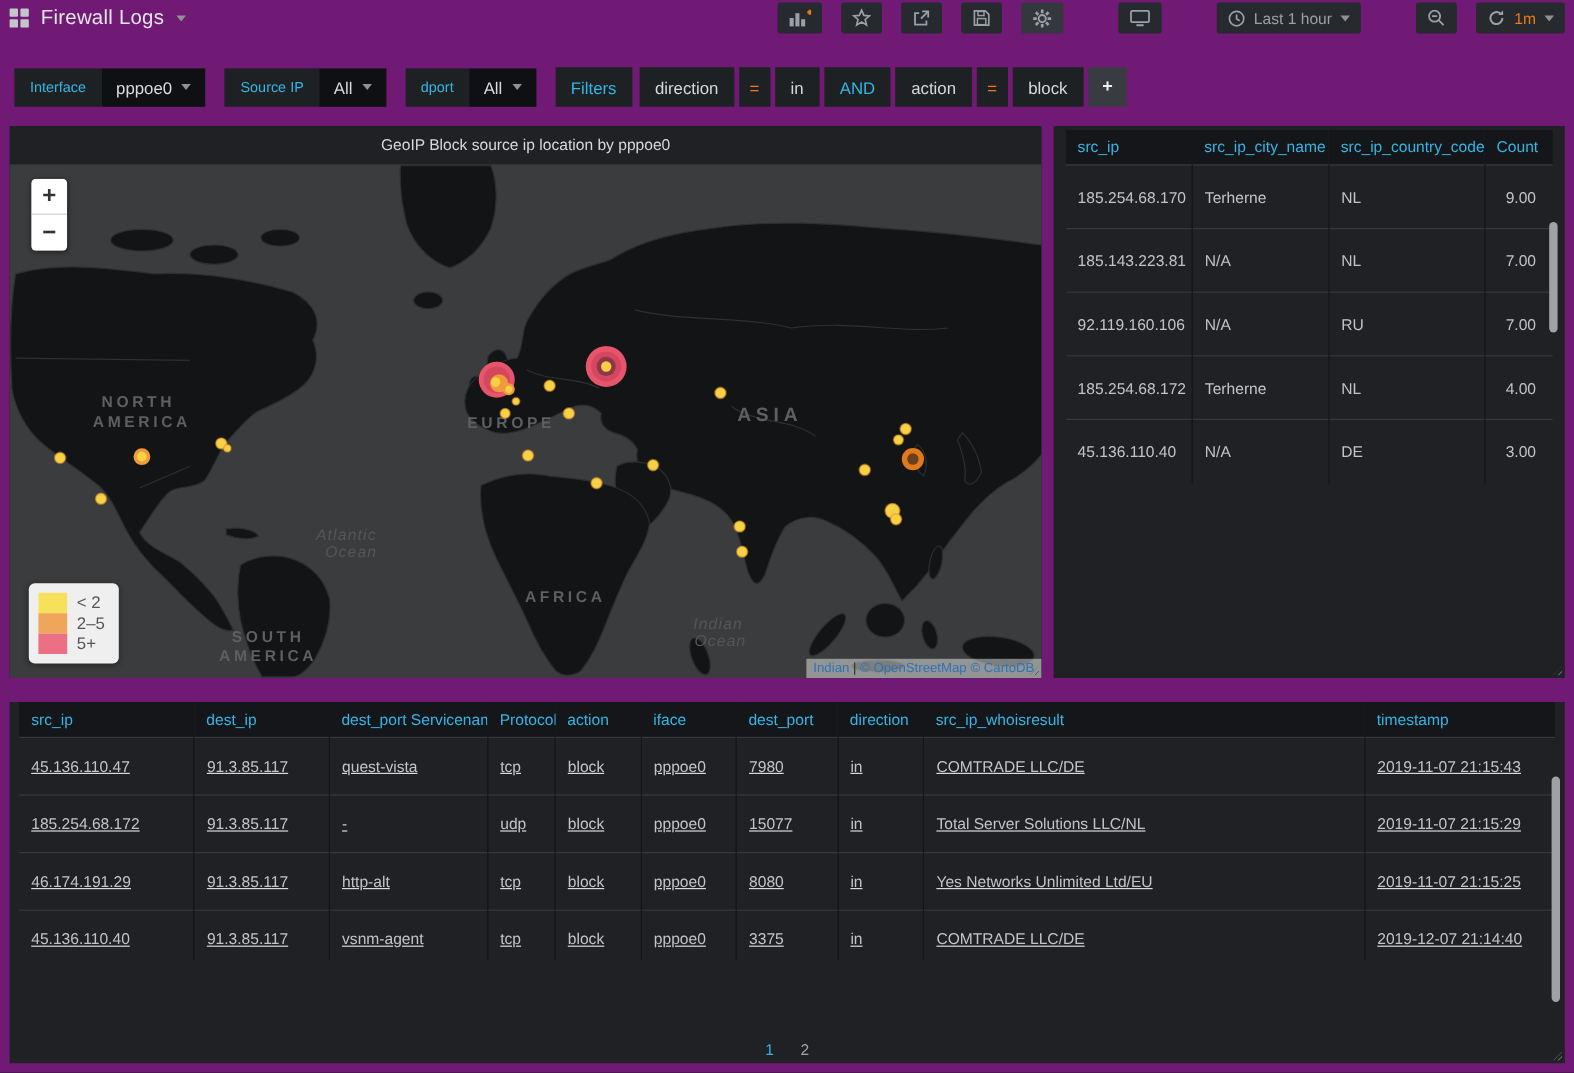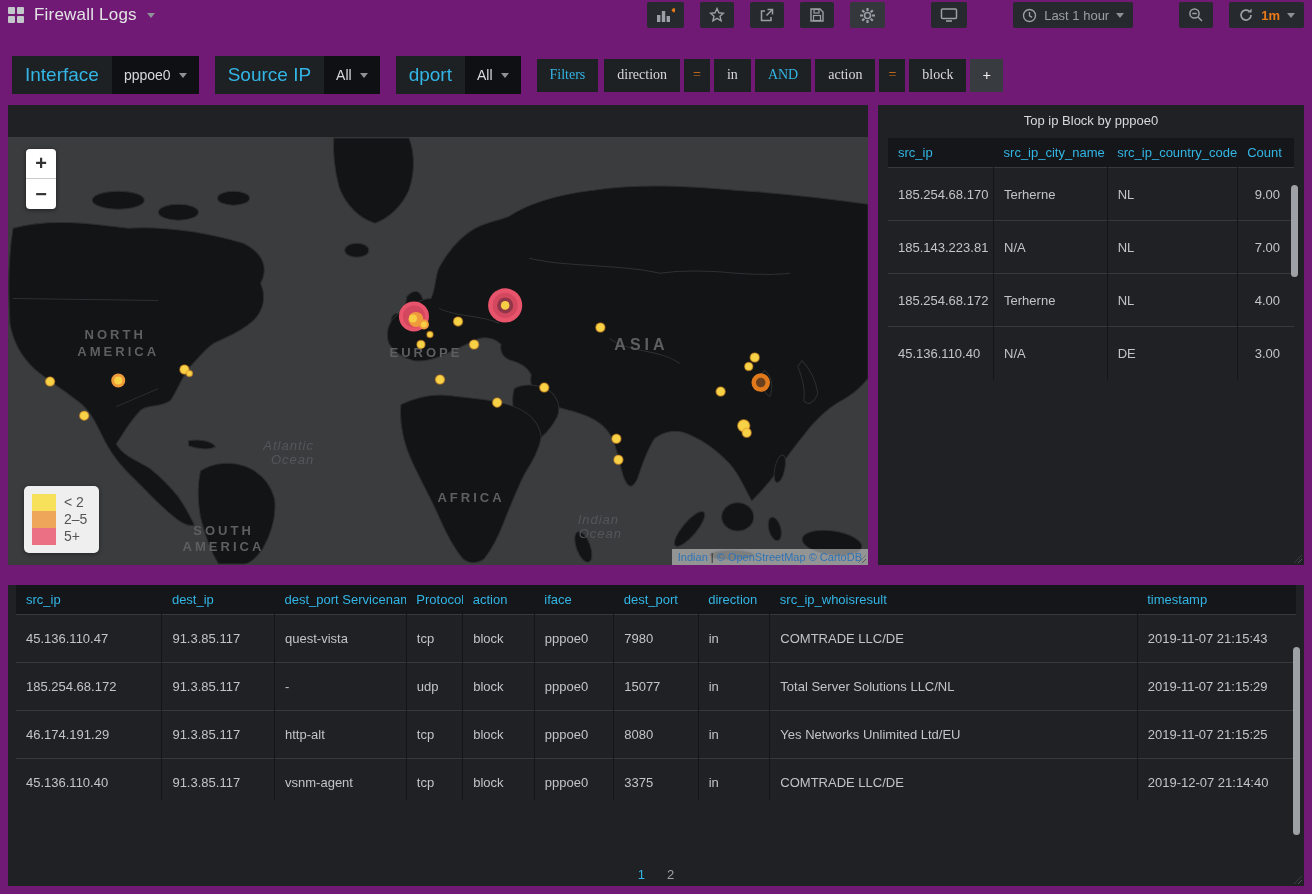--- a/index.html
+++ b/index.html
@@ -11,26 +11,26 @@
   .tb-left { display:flex; align-items:center; gap:10px; flex:1; }
   .grid-logo { display:grid; grid-template-columns:7px 7px; grid-template-rows:7px 7px; gap:2px; }
   .grid-logo span { background:#c3c7cb; border-radius:1px; }
   .dash-title { font-size:17px; color:#e3e4e6; letter-spacing:.2px; }
   .caret { width:0; height:0; border-left:4px solid transparent; border-right:4px solid transparent; border-top:5px solid #8e9297; display:inline-block; }
   .tb-right { display:flex; align-items:center; gap:16px; }
   .tb-btn { height:26px; min-width:34px; background:#26292d; border-radius:2px; display:flex; align-items:center; justify-content:center; gap:7px; padding:0 9px; color:#9aa0a6; font-size:13px; cursor:pointer; }
   .tb-btn svg { display:block; }
   .tb-gap { width:14px; }
   .tb-btn.settings { background:#34383c; }
-  .orange { color:#eb7b18;font-weight:bold; }
+  .orange { color:#eb7b18; }
 
   
   .filters { position:absolute; top:56px; left:12px; display:flex; align-items:center; }
   .fgroup { display:flex; align-items:stretch; margin-right:16px; }
-  .flabel { background:#1e2124; color:#33b5e5; font-size:19px; padding:8px 13px; display:flex; align-items:center; }
+  .flabel { background:#1e2124; color:#33b5e5; font-size:12px; padding:8px 13px; display:flex; align-items:center; }
   .fvalue { background:#0e1013; color:#d8d9da; font-size:14px; padding:8px 12px; display:flex; align-items:center; gap:8px; cursor:pointer; }
   .fseg { background:#1e2124; color:#d8d9da; font-size:14px; padding:8px 13px; margin-right:4px; display:flex; align-items:center; cursor:pointer; }
   .fseg.op { color:#eb7b18; padding:8px 9px; }
   .fseg.cond { color:#33b5e5; }
   .fseg.add { background:#383c41; color:#eef0f2; font-weight:bold; font-size:15px; padding:8px 12px; }
 
   
   .panel { position:absolute; background:#1f2124; }
   .panel-title { height:30px; display:flex; align-items:center; justify-content:center; font-size:13px; color:#d8d9da; }
   .panel-map  { left:8px;  top:105px; width:860px;  height:460px; }
@@ -60,21 +60,21 @@
   
   table { border-collapse:collapse; table-layout:fixed; width:100%; }
   thead th { background:#141619; color:#33b5e5; font-size:13px; font-weight:normal; text-align:left; padding:7px 10px; white-space:nowrap; overflow:hidden; cursor:pointer; }
   tbody td { color:#c3c4c6; font-size:13px; padding:10px 10px; border-top:1px solid #37393c; border-right:1px solid #141517; vertical-align:middle; white-space:nowrap; overflow:hidden; }
   tbody td:last-child { border-right:none; }
   .tbl-clip { overflow:hidden; position:relative; }
   .topip-clip { height:397px; }
   .topip-tbl tbody tr { height:53px; }
   .topip-tbl th.num, .topip-tbl td.num { text-align:right; padding-right:14px; }
   .logs-clip { height:215px; }
-  .logs-tbl tbody tr { height:48px; }
+  .logs-tbl tbody tr { height:48px;text-decoration:underline; }
   .vscroll { position:absolute; width:7px; border-radius:4px; background:#9ea1a5; }
   .pager { position:absolute; bottom:4px; left:0; width:100%; display:flex; justify-content:center; gap:22px; }
   .pager a { font-size:13px; text-decoration:none; color:#9fa3a8; cursor:pointer; }
   .pager a.current { color:#33b5e5; }
 </style>
 </head>
 <body>
 
 <div class="canvas">
 
@@ -174,36 +174,37 @@
           <span class="caret"></span>
         </span>
     </div>
     <div class="fgroup">
       <span class="flabel">dport</span>
       <span class="fvalue">
           <span>All</span>
           <span class="caret"></span>
         </span>
     </div>
-    <div class="fgroup" style="margin-right:0;font-family:Liberation Serif, serif;">
+    <div class="fgroup" style="margin-right:0;">
       <span class="fseg" style="color:#33b5e5;background:#1e2124;margin-right:6px;">Filters</span>
       <span id="filter-segments" style="display:flex;">
           <span class="fseg">direction</span>
           <span class="fseg op">=</span>
           <span class="fseg">in</span>
           <span class="fseg cond">AND</span>
           <span class="fseg">action</span>
           <span class="fseg op">=</span>
           <span class="fseg">block</span>
         </span>
       <span class="fseg add" id="filter-add">+</span>
     </div>
   </div>
 
   <div class="panel panel-map">
+    <div class="panel-title">GeoIP Block source ip location by pppoe0</div>
     <div class="map-wrap">
       <svg class="world" width="860" height="428" viewBox="0 0 858 425">
         <rect x="0" y="0" width="858" height="425" fill="#3b3c3d"></rect>
         <g fill="#131415" stroke="#2c2e30" stroke-width="1">
           <path d="M5,90 C40,80 80,85 120,90 C160,88 200,95 235,105 C255,115 260,130 252,145 C258,158 255,172 245,182 C232,194 215,200 205,205 C195,212 188,222 180,230 C172,242 168,254 162,262 C150,270 140,265 132,272 C122,282 115,295 108,305 C115,318 130,322 142,330 C152,338 162,348 170,358 C177,368 182,378 186,386 C179,389 170,382 162,375 C150,365 138,352 128,342 C115,330 105,318 98,305 C90,290 85,276 74,266 C58,253 40,242 26,230 C13,218 5,202 2,186 C0,150 0,120 5,90 Z"></path>
           <path d="M325,0 L400,0 C406,15 406,35 400,52 C393,68 380,80 366,85 C350,80 336,66 330,48 C326,32 324,15 325,0 Z"></path>
           <ellipse cx="110" cy="62" rx="26" ry="9"></ellipse>
           <ellipse cx="170" cy="74" rx="20" ry="8"></ellipse>
           <ellipse cx="225" cy="60" rx="16" ry="7"></ellipse>
           <path d="M180,302 C192,300 204,303 207,308 C200,312 188,310 180,307 Z"></path>
@@ -343,21 +344,20 @@
         <a>Indian</a>
         <span>|</span>
         <a>© OpenStreetMap</a>
         <a>© CartoDB</a>
       </div>
     </div>
     <div class="resize-corner"></div>
   </div>
 
   <div class="panel panel-topip">
-    <div class="panel-title">Top ip Block by pppoe0</div>
     <div class="tbl-clip topip-clip" style="margin:3px 10px 0 10px;">
       <table class="topip-tbl">
         <colgroup>
             <col style="width:26%">
             <col style="width:28%">
             <col style="width:32%">
             <col style="width:14%">
           </colgroup>
         <thead>
             <tr id="topip-head">
@@ -371,20 +371,26 @@
             <tr>
               <td>185.254.68.170</td>
               <td>Terherne</td>
               <td>NL</td>
               <td class="num">9.00</td>
             </tr>
             <tr>
               <td>185.143.223.81</td>
               <td>N/A</td>
               <td>NL</td>
+              <td class="num">7.00</td>
+            </tr>
+            <tr>
+              <td>92.119.160.106</td>
+              <td>N/A</td>
+              <td>RU</td>
               <td class="num">7.00</td>
             </tr>
             <tr>
               <td>185.254.68.172</td>
               <td>Terherne</td>
               <td>NL</td>
               <td class="num">4.00</td>
             </tr>
             <tr>
               <td>45.136.110.40</td>

